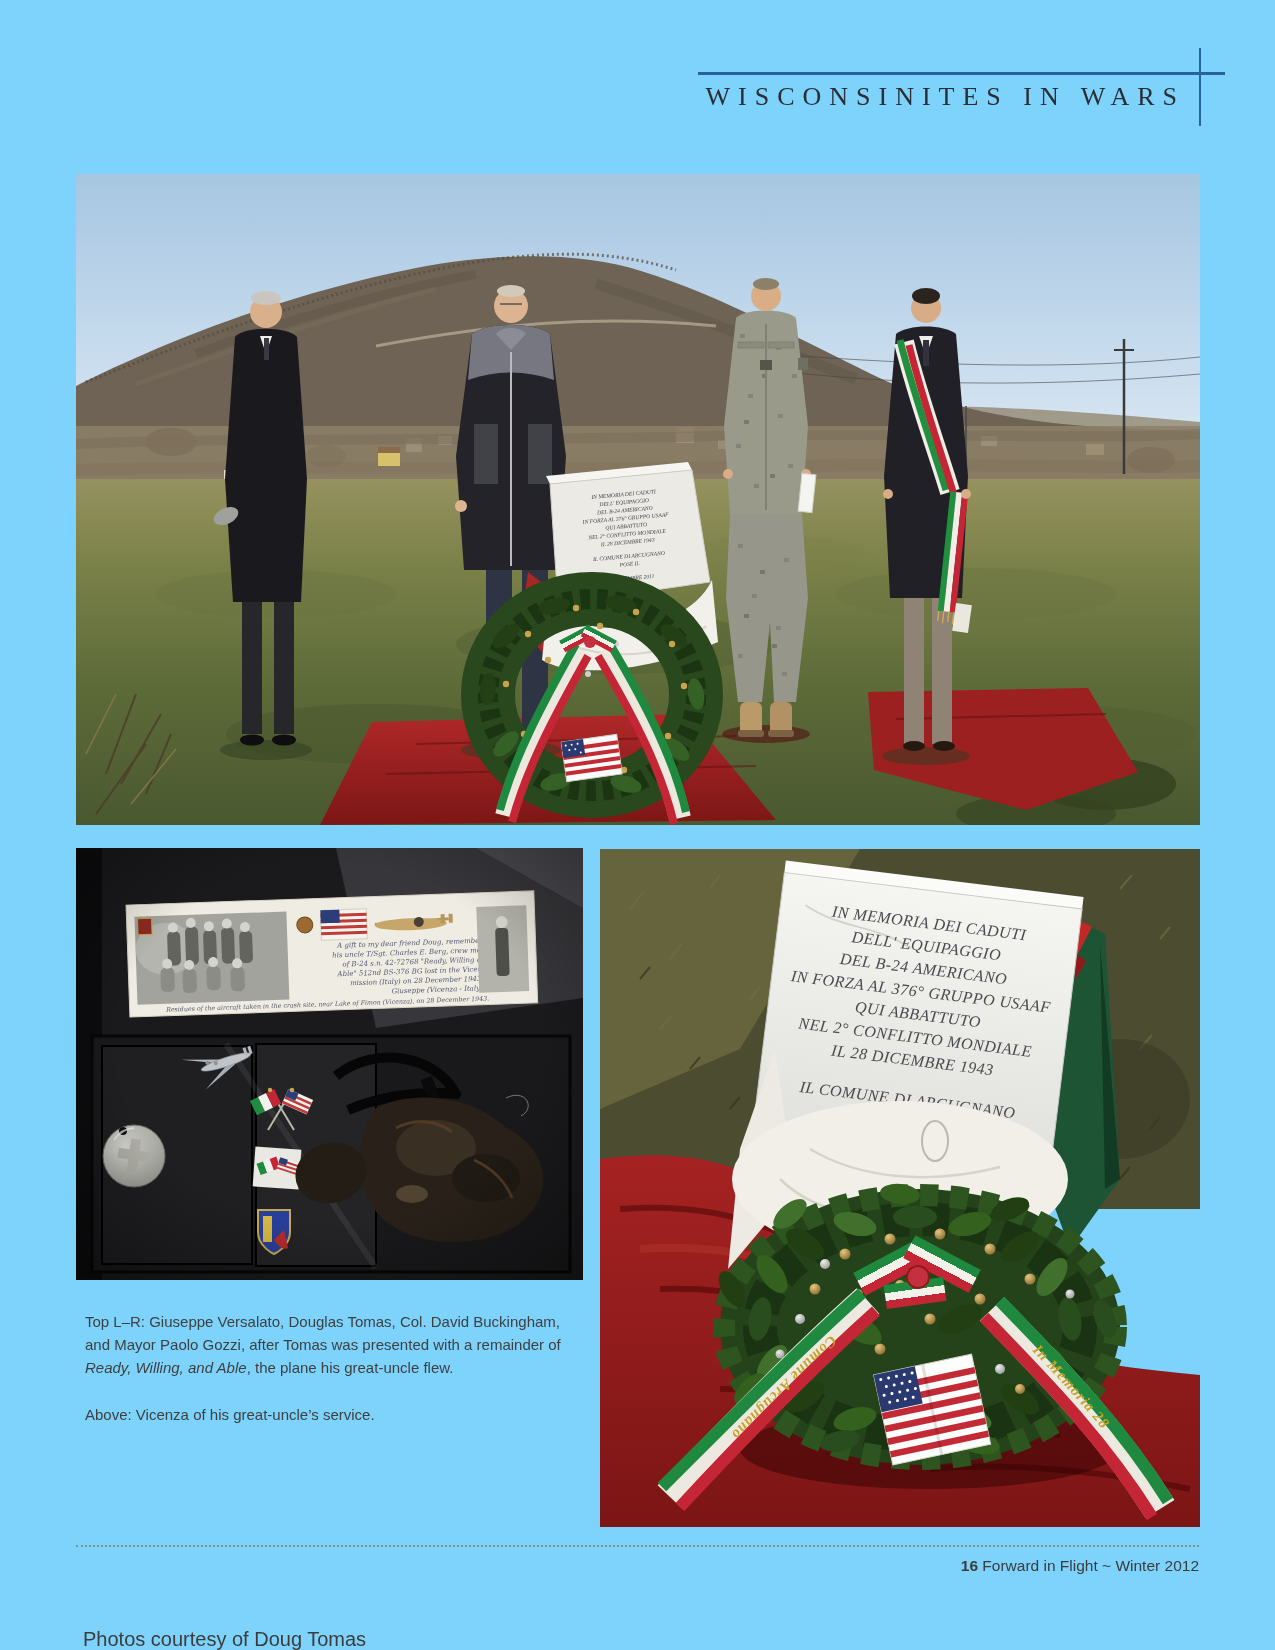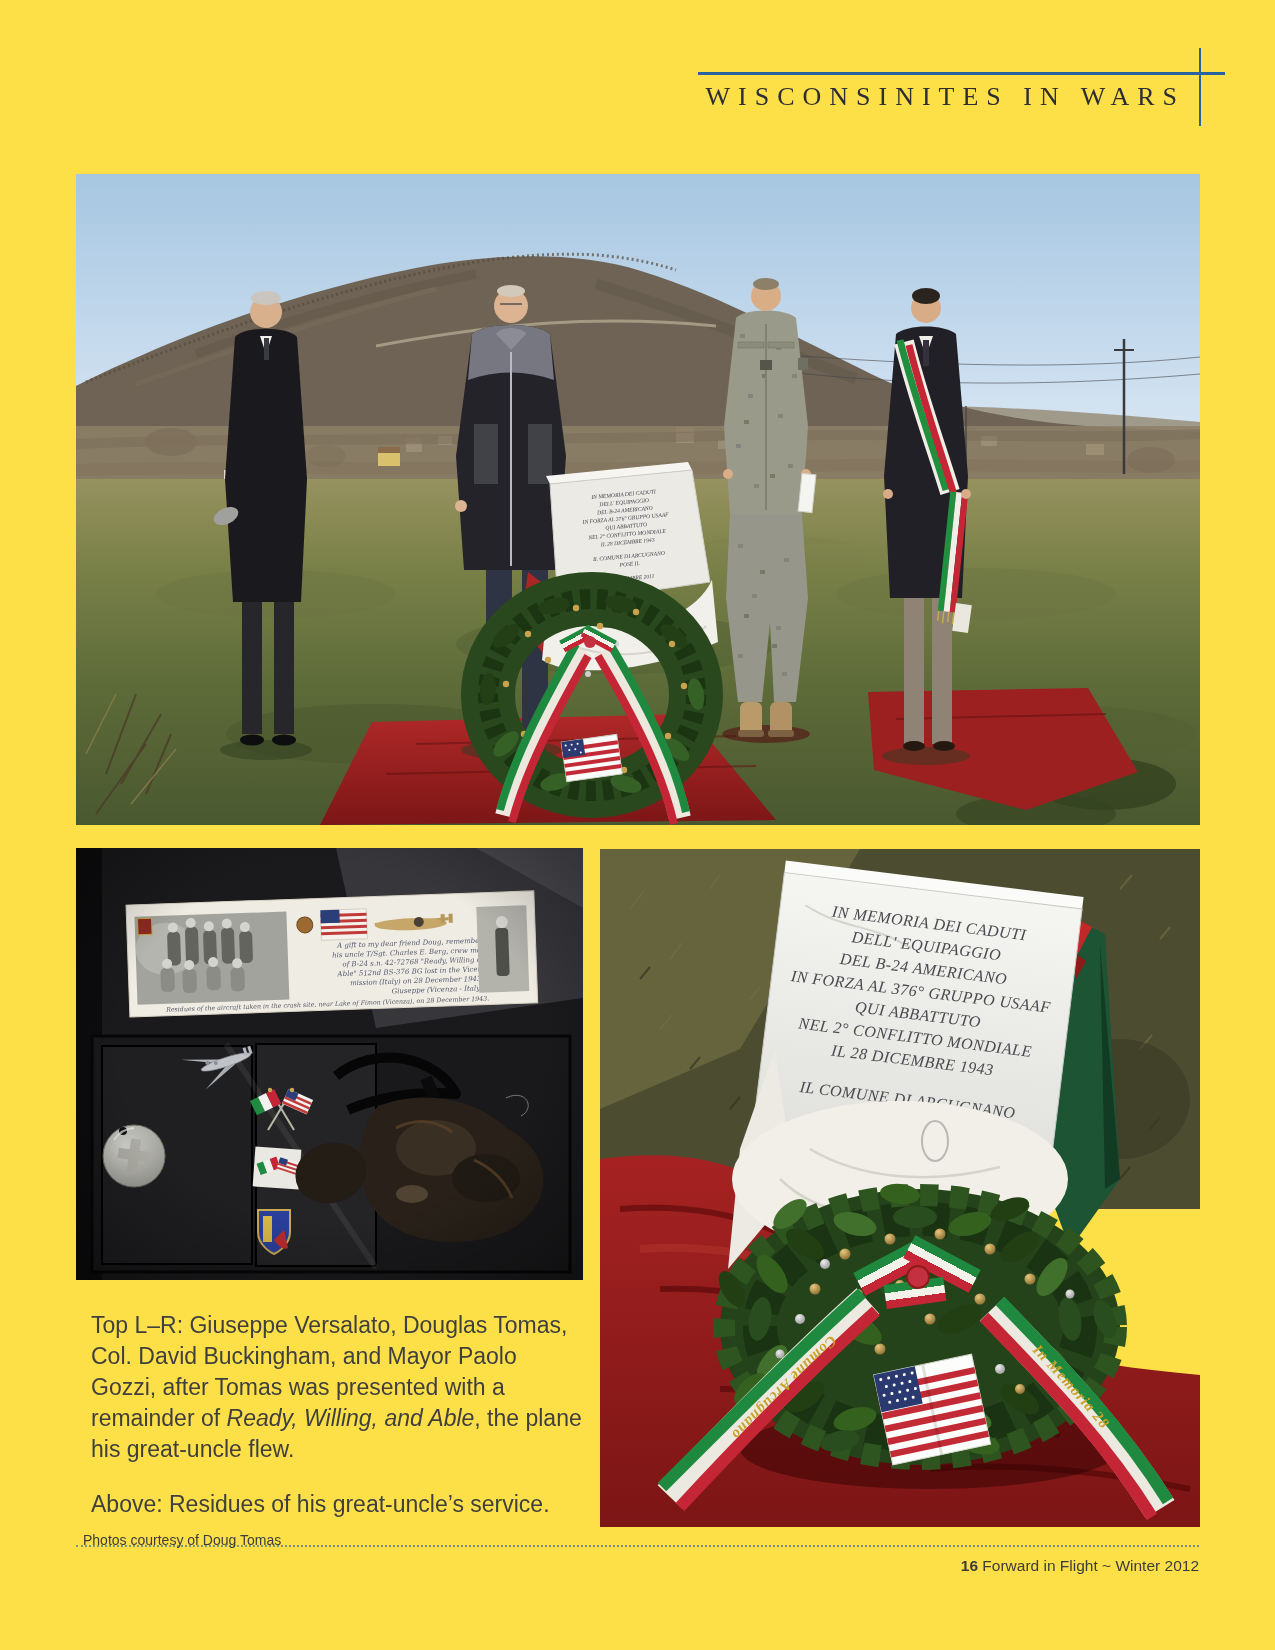--- a/index.html
+++ b/index.html
@@ -1,36 +1,36 @@
 <!DOCTYPE html>
 <html><head>
 <meta charset="utf-8">
 <style>
   html,body{margin:0;padding:0;background:#ffffff;}
-  .page{position:relative;width:1275px;height:1650px;background:#fde047;overflow:hidden;
+  .page{position:relative;width:1275px;height:1650px;background:#7dd3fc;overflow:hidden;
         font-family:"Liberation Sans",sans-serif;}
   
   .hrule{position:absolute;left:698px;top:72px;width:527px;height:3px;background:#27639c;}
   .vrule{position:absolute;left:1199px;top:48px;width:2px;height:78px;background:#27639c;}
   .title{position:absolute;top:82px;right:90px;margin:0;font-family:"Liberation Serif",serif;
          font-size:26px;font-weight:400;letter-spacing:8px;color:#2d2d34;white-space:nowrap;}
   
   figure{margin:0;padding:0;position:absolute;}
   .photo-top{left:76px;top:174px;width:1124px;height:651px;}
   .photo-bl{left:76px;top:848px;width:507px;height:432px;}
   .photo-br{left:600px;top:849px;width:600px;height:678px;}
   figure svg{display:block;width:100%;height:100%;}
   
-  .caption{position:absolute;left:91px;top:1310px;width:492px;color:#3f3f3f;
-           font-size:23px;line-height:31px;}
+  .caption{position:absolute;left:85px;top:1310px;width:492px;color:#3f3f3f;
+           font-size:15px;line-height:23px;}
   .caption p{margin:0 0 24px 0;}
   .caption .it{font-style:italic;}
   
   .dotrule{position:absolute;left:76px;top:1545px;width:1123px;border-top:2px dotted #7f947f;}
-  .foot-left{position:absolute;left:83px;top:1532px;font-size:14px;color:#3c3c3c;}
+  .foot-left{position:absolute;left:83px;top:1628px;font-size:20px;color:#3c3c3c;}
   .foot-right{position:absolute;right:76px;top:1557px;font-size:15.5px;color:#3c3c3c;}
   .foot-right b{font-weight:bold;}
   text{user-select:none;}
 </style>
 </head>
 <body>
 
 <div class="page">
 
   <div class="hrule"></div>
@@ -665,20 +665,20 @@
               <circle cx="316" cy="545" r="1.5"></circle>
         </g>
         <line x1="332" y1="515" x2="332" y2="607" stroke="rgba(0,0,0,.12)" stroke-width="3"></line>
       </g>
     </g>
   </svg>
   </figure>
 
   <div class="caption">
     <p><span>Top L–R: Giuseppe Versalato, Douglas Tomas, Col. David Buckingham, and Mayor Paolo Gozzi, after Tomas was presented with a remainder of </span><span class="it">Ready, Willing, and Able</span><span>, the plane his great-uncle flew.</span></p>
-    <p>Above: Residues of his great-uncle’s service.</p>
+    <p>Above: Vicenza of his great-uncle’s service.</p>
   </div>
 
   <div class="dotrule"></div>
   <div class="foot-left">Photos courtesy of Doug Tomas</div>
   <div class="foot-right"><b>16</b><span> Forward in Flight ~ Winter 2012</span></div>
 
 </div>
 
 </body></html>

